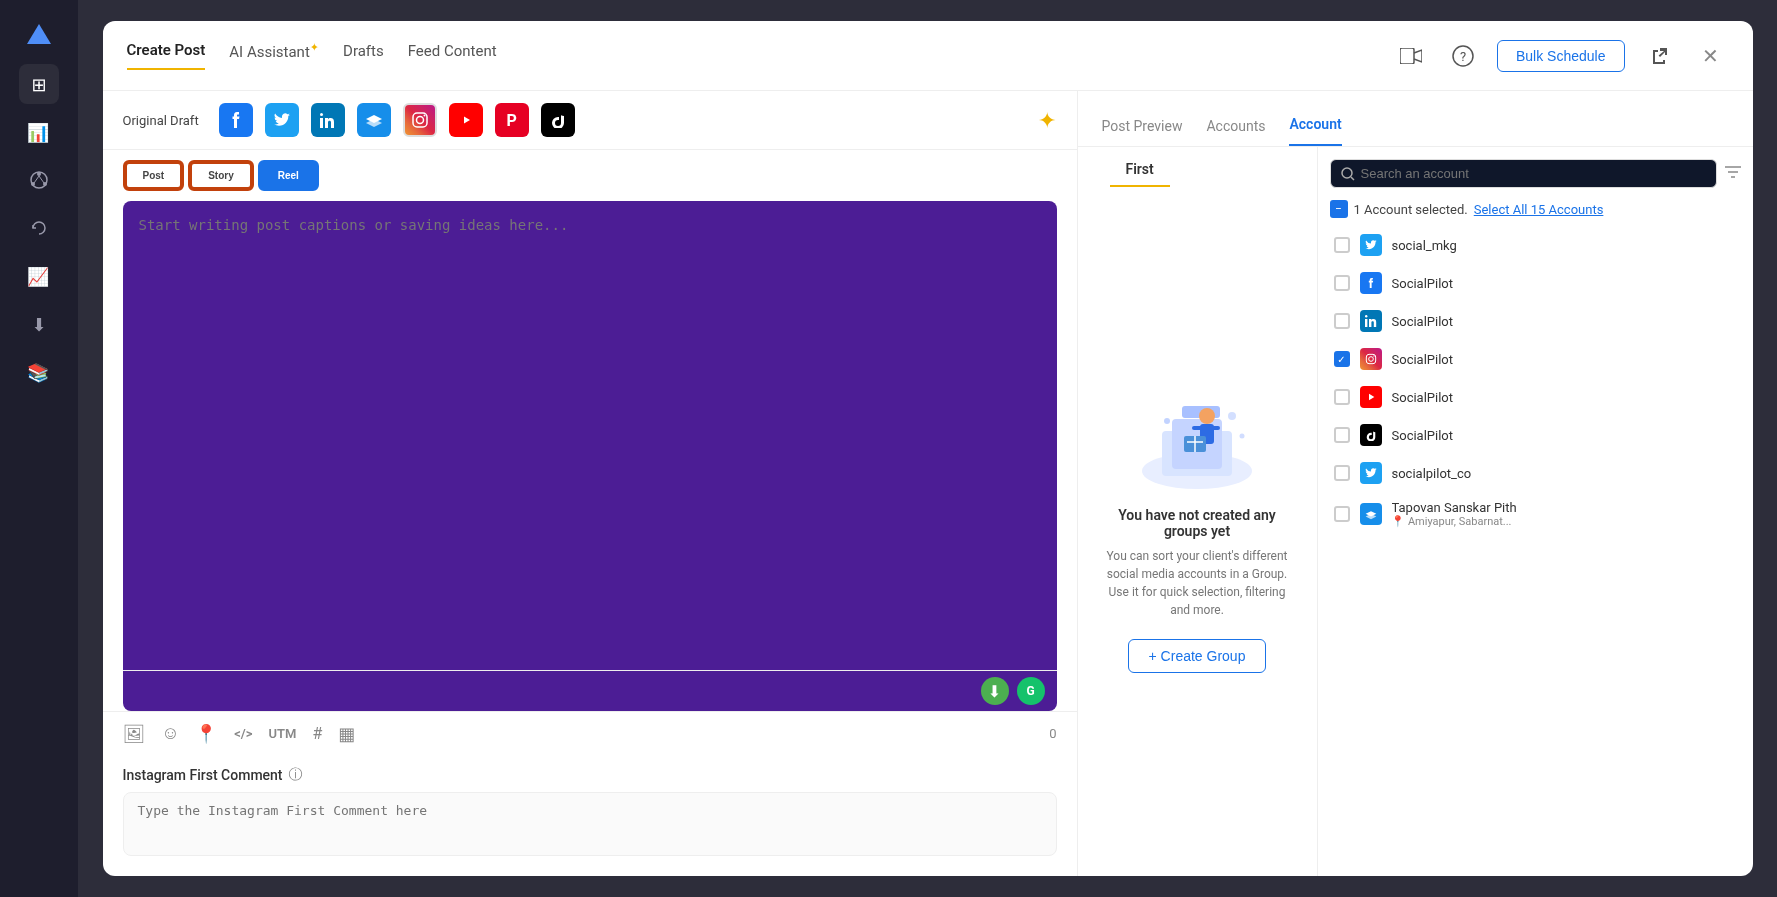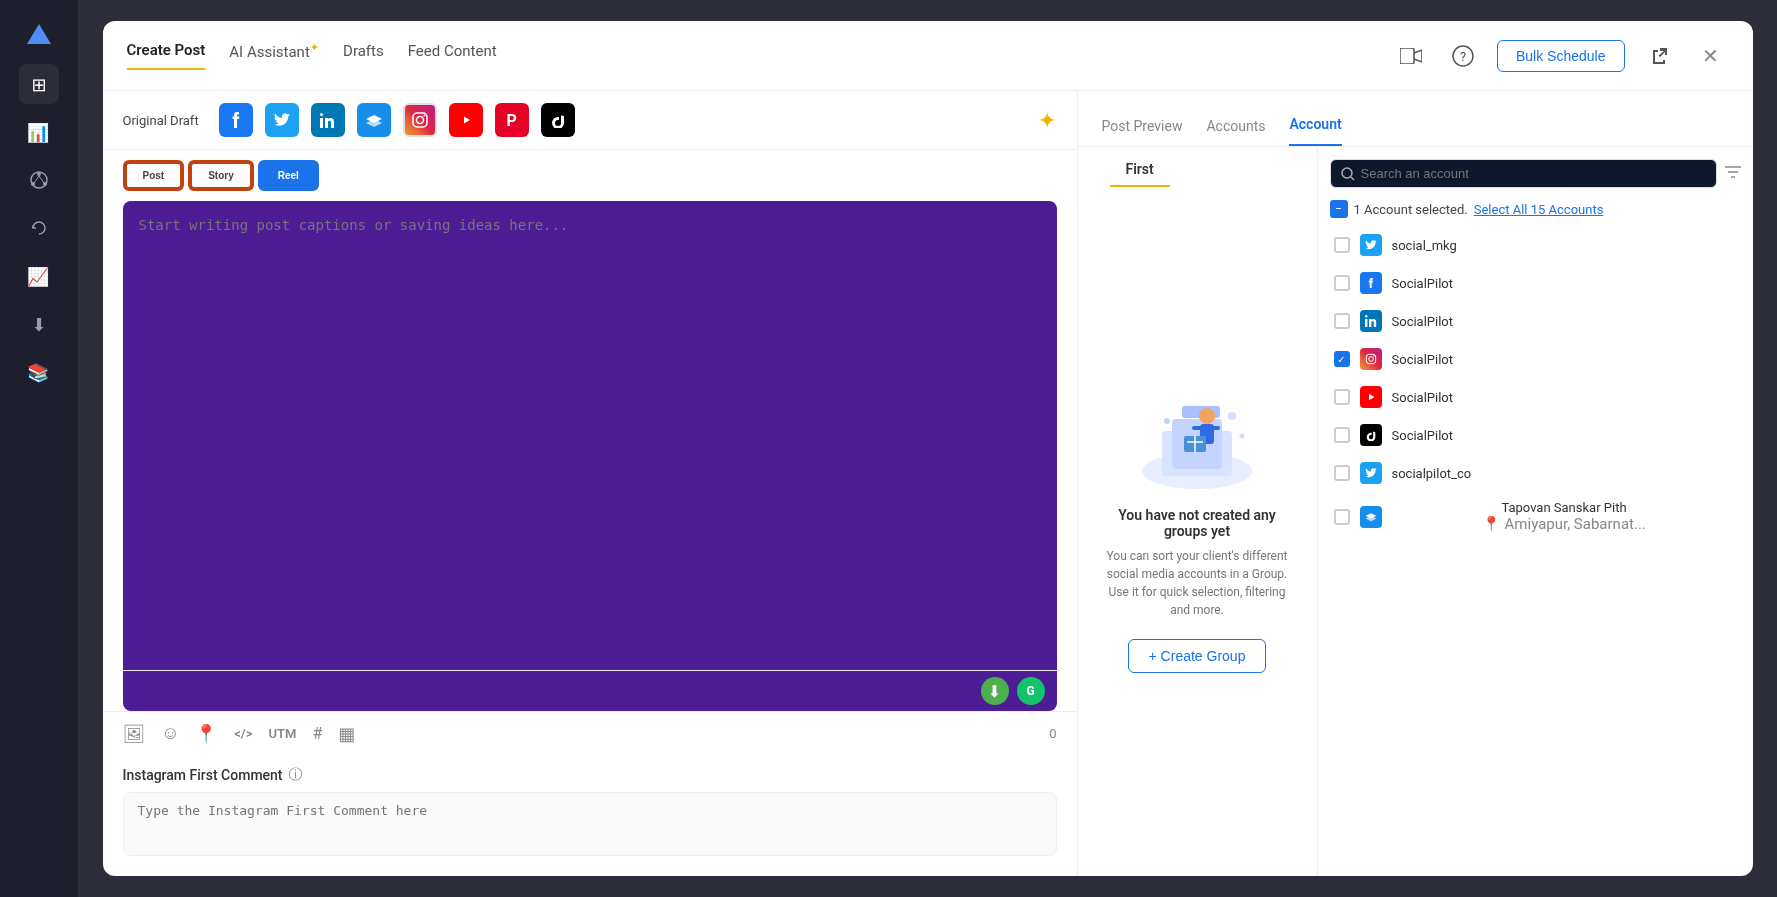--- a/index.html
+++ b/index.html
@@ -430,29 +430,28 @@
     }
     .account-name {
       font-size: 13px;
       color: #333;
       flex: 1;
       overflow: hidden;
       text-overflow: ellipsis;
       white-space: nowrap;
     }
     .account-sub {
-      font-size: 15px;
+      font-size: 11px;
       color: #888;
     }
     .account-info {
       display: flex;
       flex-direction: column;
       flex: 1;
       overflow: hidden;
-      align-items: center;
     }
     
     .accounts-list::-webkit-scrollbar { width: 4px; }
     .accounts-list::-webkit-scrollbar-track { background: #f1f1f1; }
     .accounts-list::-webkit-scrollbar-thumb { background: #ccc; border-radius: 2px; }
     .caption-tool-icon {
       width: 28px;
       height: 28px;
       border-radius: 50%;
       display: flex;

